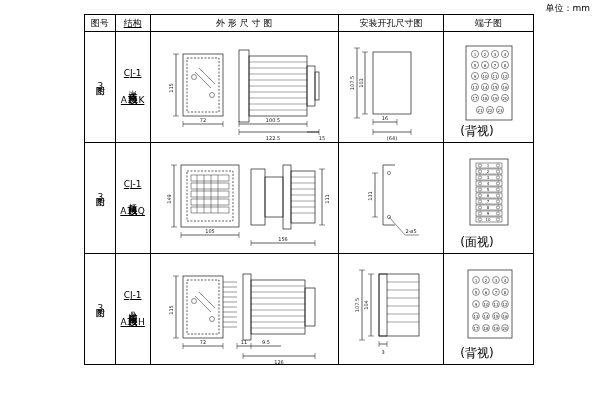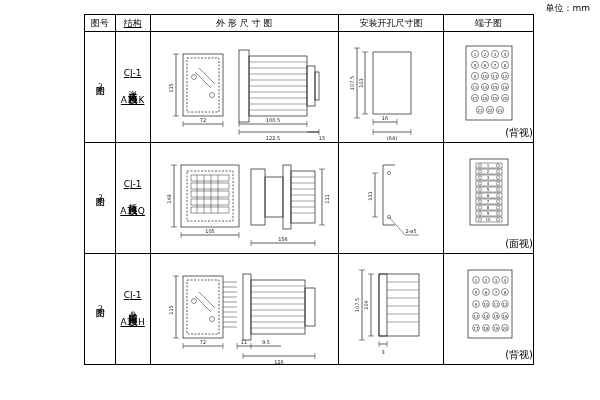--- a/index.html
+++ b/index.html
@@ -5,38 +5,38 @@
   html,body{margin:0;padding:0;background:#ffffff;}
   body{width:600px;height:400px;font-family:"DejaVu Sans","Liberation Sans",sans-serif;color:#000;}
   #page{position:relative;width:600px;height:288px;box-sizing:border-box;}
 
   .unit{position:absolute;right:10px;top:2px;font-size:9px;color:#000;}
 
   table.main{position:absolute;left:84px;top:14px;border-collapse:collapse;width:450px;}
   table.main td,table.main th{border:1px solid #000;font-size:9px;text-align:center;vertical-align:middle;font-weight:normal;padding:0;}
 
   .hdr{height:16px;}
-  .c1{width:30px;font-family:Liberation Serif, serif;}
+  .c1{width:30px;}
   .c2{width:34px;text-decoration:underline;}
   .c3{width:190px;}
   .c4{width:106px;margin-left:48px;}
   .c5{width:90px;}
 
   .rowcell{height:110px;position:relative;}
 
   .lbl-col{font-size:9px;line-height:1.25;}
   .vert{writing-mode:vertical-rl;text-orientation:upright;letter-spacing:1px;display:inline-block;}
   .struct{font-size:8px;line-height:1.2;padding:2px 0;}
   .struct .code{display:block;margin-bottom:2px;}
   .struct .code2{display:block;margin-top:3px;}
 
   .draw{position:relative;width:100%;height:100%;}
   .draw svg{position:absolute;left:0;top:0;}
 
-  .caption{position:absolute;bottom:2px;left:16px;right:0;text-align:right;font-size:10px;}
+  .caption{position:absolute;bottom:2px;left:16px;right:0;text-align:left;font-size:12px;}
 
   .dimtxt{font-size:5px;font-family:"DejaVu Sans","Liberation Sans",sans-serif;}
   .termtxt{font-size:4px;}
 </style>
 </head>
 <body>
 
 <div id="page">
 
   <div class="unit">单位：mm</div>

